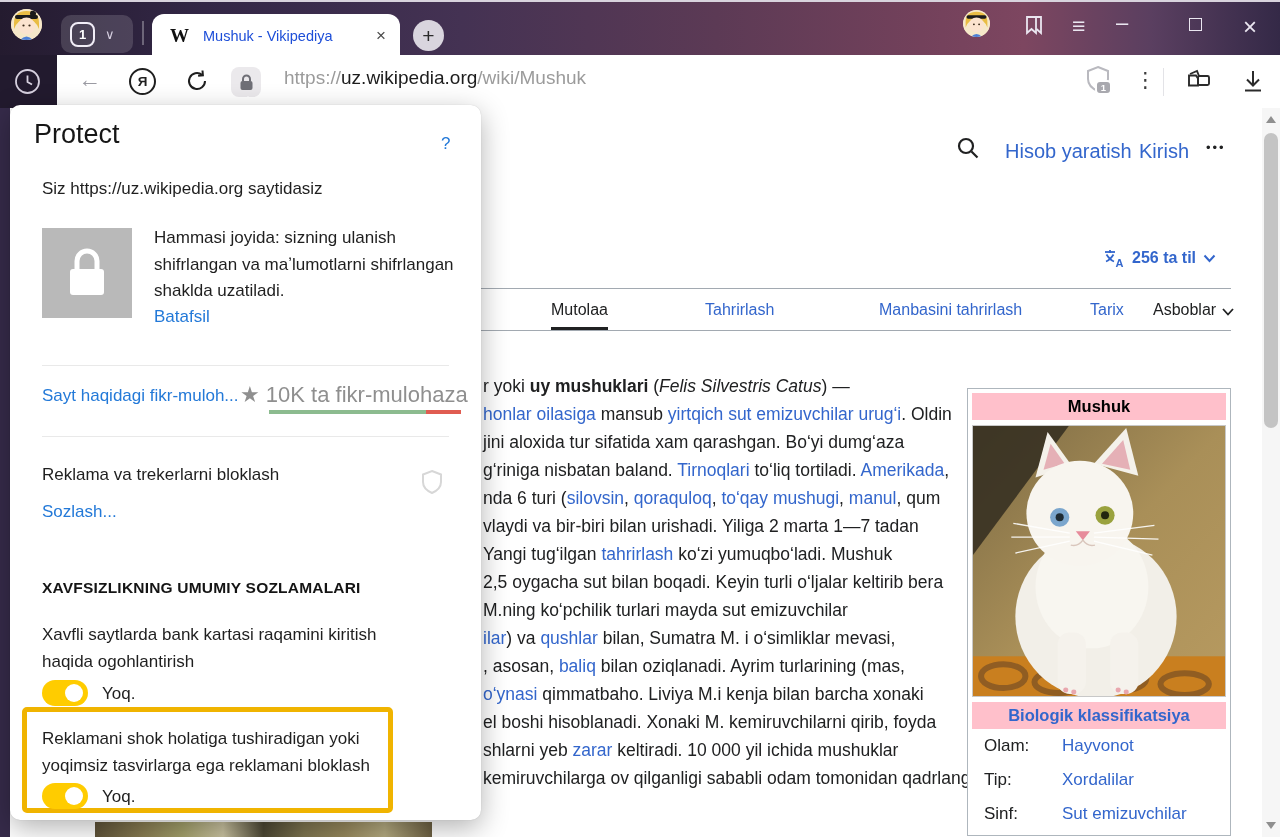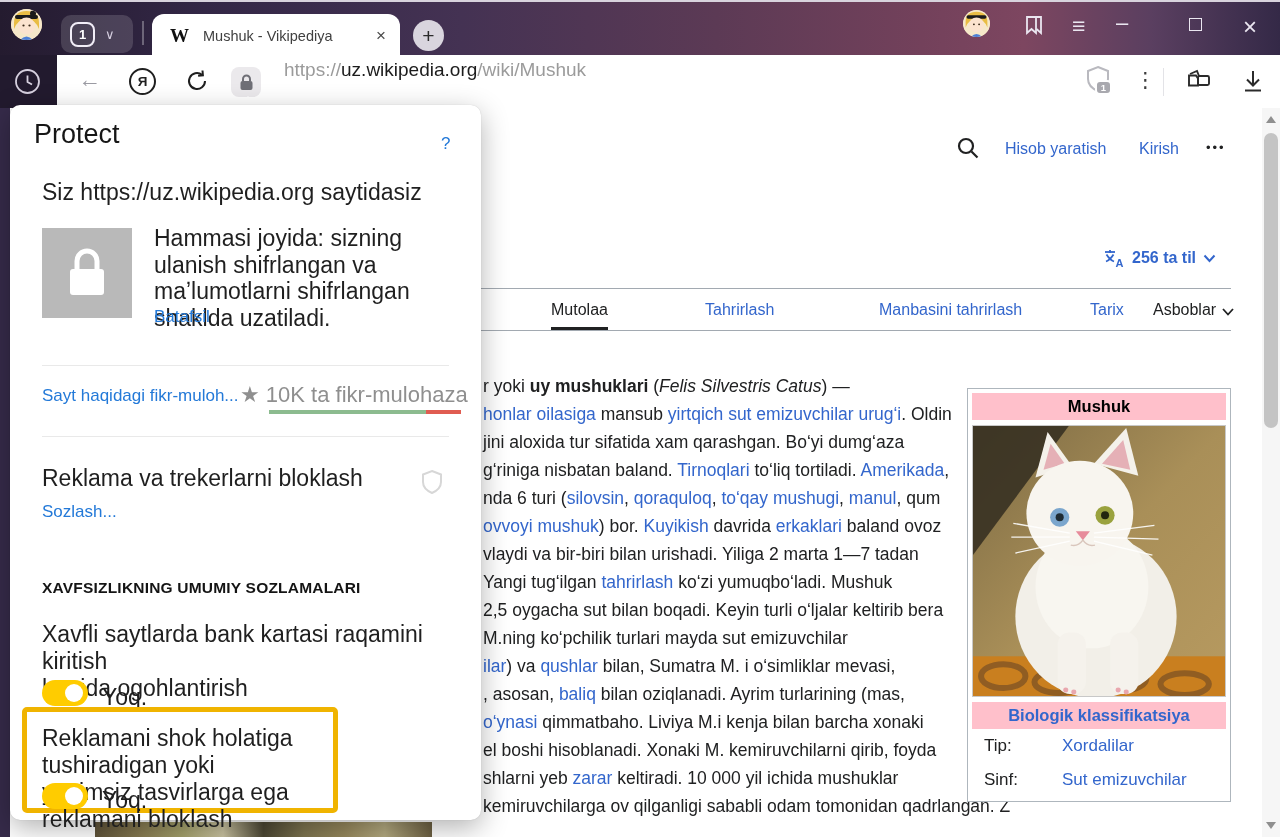--- a/index.html
+++ b/index.html
@@ -15,21 +15,21 @@
   .avatar { border-radius:50%; overflow:hidden; background:#f3e2c4; }
   .tabcount { left:61px; top:13px; width:72px; height:38px; border-radius:10px;
     background:rgba(255,255,255,.15); display:flex; align-items:center; }
   .tabcount .badge { margin-left:9px; width:25px; height:25px; border:2px solid #f1edf7; border-radius:8px;
     color:#fff; font-size:13px; font-weight:bold; display:flex; align-items:center; justify-content:center; }
   .tabcount .chev { margin-left:10px; color:#d6cfe0; font-size:13px; }
   .vsep { left:142px; top:19px; width:2px; height:24px; background:rgba(255,255,255,.3); }
   .tab { left:152px; top:12px; width:248px; height:43px; background:#fff; border-radius:12px 12px 0 0;
     display:flex; align-items:center; }
   .wlogo { margin-left:18px; font-family:"Liberation Serif","DejaVu Serif",serif; font-weight:bold; font-size:19px; color:#101010; }
-  .tabtitle { margin-left:14px; font-size:14.5px; color:#404040; flex:1; }
+  .tabtitle { margin-left:14px; font-size:14.5px; color:#1d4ed8; flex:1; }
   .tabclose { margin-right:14px; font-size:17px; color:#4a4a4a; cursor:default; }
   .newtab { left:413px; top:18px; width:31px; height:31px; border-radius:50%; background:#d9d5de;
     color:#2b2b2b; font-size:21px; display:flex; align-items:center; justify-content:center; }
   .chromeicon { color:#eae6f0; }
   .winbox { width:13px; height:13px; border:1.6px solid #eae6f0; }
 
   .toolbar { left:57px; top:55px; width:1223px; height:53px; background:#fff; border-top-left-radius:14px; }
   .sidebar { left:0; top:55px; width:57px; height:53px; background:#221a2e; }
   .leftstrip { left:0; top:108px; width:10px; height:729px; background:#362b4a; }
   .backarrow { color:#9a9aa2; font-size:23px; }
@@ -38,21 +38,21 @@
   .locktile { width:30px; height:30px; background:#ebe9ec; border-radius:8px; display:flex; align-items:center; justify-content:center; }
   .url { font-size:19px; white-space:nowrap; }
   .url .dim { color:#9b9b9b; }
   .url .host { color:#1c1c1c; }
   .shieldbadge { width:17px; height:15px; background:#a9a9af; border:2px solid #fff; border-radius:5px;
     color:#fff; font-size:9.5px; font-weight:bold; display:flex; align-items:center; justify-content:center; }
   .vdiv { width:1px; height:28px; background:#e3e3e7; }
 
   
   .wikilink { color:#3366cc; text-decoration:none; cursor:pointer; }
-  .hdrlink { font-size:16px; }
+  .hdrlink { font-size:20px; }
   .langsel { font-size:16px; font-weight:600; color:#3366cc; }
   .hr1 { height:1px; background:#a2a9b1; }
   .tabrowline { height:1px; background:#a2a9b1; }
   .wtab { font-size:16px; white-space:nowrap; }
   .wtab.active { color:#202122; }
   .activebar { height:2.5px; background:#202122; }
   .dots3 { font-size:13px; letter-spacing:2px; color:#202122; }
 
   .article { left:483px; top:372px; font-size:17.5px; line-height:28px; color:#202122; }
   .article .tl { white-space:nowrap; height:28px; }
@@ -75,21 +75,21 @@
   .tri-up { width:0; height:0; border-left:5px solid transparent; border-right:5px solid transparent; border-bottom:7px solid #8f8f8f; }
   .tri-down { width:0; height:0; border-left:5px solid transparent; border-right:5px solid transparent; border-top:7px solid #8f8f8f; }
 
   
   .panel { left:10px; top:105px; width:471px; height:715px; background:#fff; border-radius:10px;
     box-shadow:0 8px 28px rgba(0,0,0,.30), 0 0 1px rgba(0,0,0,.2); }
   .panel-arrow { left:238px; top:96px; width:0; height:0;
     border-left:10px solid transparent; border-right:10px solid transparent; border-bottom:10px solid #fff; }
   .ptitle { font-size:27px; color:#161616; }
   .plink { color:#2379d8; font-size:17px; cursor:pointer; }
-  .ptext { font-size:23px; color:#1f1f1f; }
+  .ptext { font-size:17px; color:#1f1f1f; }
   .ptile { width:90px; height:90px; background:#b9b9b9; display:flex; align-items:center; justify-content:center; }
   .pdivider { height:1px; background:#e9e9e9; width:407px; }
   .pheading { font-size:15.5px; font-weight:bold; color:#141414; letter-spacing:.2px; }
   .rating { color:#8f8f8f; font-size:22px; }
   .ratebar { height:3.5px; display:flex; }
   .ratebar .g { background:#8cbb8f; }
   .ratebar .r { background:#e05c51; }
   .toggle { width:46px; height:26px; border-radius:13px; background:#ffcc00; position:absolute; }
   .knob { position:absolute; left:23px; top:4px; width:18px; height:18px; border-radius:50%; background:#fff; }
   .hbox { border:5px solid #f0b400; border-radius:5px; background:#fff; }
@@ -163,21 +163,21 @@
         <path d="M21 13 a8 8 0 1 1 -3-6.2"></path>
           <path d="M18.5 2.5 l0.4 4.8 -4.8 0.4" fill="none"></path>
       </svg>
     </div>
     <div class="abs locktile" style="left:174px;top:12px;">
       <svg width="15" height="17" viewBox="0 0 15 17">
         <rect x="1.5" y="7" width="12" height="9" rx="2" fill="#6f6f76"></rect>
         <path d="M4 7 V5 a3.5 3.5 0 0 1 7 0 V7" fill="none" stroke="#6f6f76" stroke-width="2"></path>
       </svg>
     </div>
-    <div class="abs url" style="left:227px;top:4px;">
+    <div class="abs url" style="left:227px;top:12px;">
       <span class="dim">https://</span><span class="host">uz.wikipedia.org</span><span class="dim">/wiki/Mushuk</span>
     </div>
     <div class="abs" style="left:1028px;top:10px;">
       <svg width="26" height="28" viewBox="0 0 26 28" fill="none" stroke="#b9b9bf" stroke-width="2">
         <path d="M13 2 L23 6 V14 Q23 22 13 26 Q3 22 3 14 V6 Z"></path>
       </svg>
       <div class="shieldbadge abs" style="left:10px;top:15px;">1</div>
     </div>
     <div class="abs" style="left:1078px;top:13px;font-size:21px;color:#3c3c3c;">⋮</div>
     <div class="abs vdiv" style="left:1106px;top:13px;"></div>
@@ -238,21 +238,20 @@
     </svg>
     <div class="abs tabrowline" style="left:80px;top:222px;width:1141px;"></div>
   </div>
 
   <div class="abs article">
       <div class="tl"><span>r yoki </span><span class="bb">uy mushuklari</span><span> (</span><span class="ii">Felis Silvestris Catus</span><span>) —</span></div>
       <div class="tl"><span class="wl">honlar oilasiga</span><span> mansub </span><span class="wl">yirtqich sut emizuvchilar urugʻi</span><span>. Oldin</span></div>
       <div class="tl"><span>jini aloxida tur sifatida xam qarashgan. Boʻyi dumgʻaza</span></div>
       <div class="tl"><span>gʻriniga nisbatan baland. </span><span class="wl">Tirnoqlari</span><span> toʻliq tortiladi. </span><span class="wl">Amerikada</span><span>,</span></div>
       <div class="tl"><span>nda 6 turi (</span><span class="wl">silovsin</span><span>, </span><span class="wl">qoraquloq</span><span>, </span><span class="wl">toʻqay mushugi</span><span>, </span><span class="wl">manul</span><span>, qum</span></div>
-      <div class="tl"><span class="wl">ovvoyi mushuk</span><span>) bor. </span><span class="wl">Kuyikish</span><span> davrida </span><span class="wl">erkaklari</span><span> baland ovoz</span></div>
       <div class="tl"><span>vlaydi va bir-biri bilan urishadi. Yiliga 2 marta 1—7 tadan</span></div>
       <div class="tl"><span>Yangi tugʻilgan </span><span class="wl">tahrirlash</span><span> koʻzi yumuqboʻladi. Mushuk</span></div>
       <div class="tl"><span>2,5 oygacha sut bilan boqadi. Keyin turli oʻljalar keltirib bera</span></div>
       <div class="tl"><span>M.ning koʻpchilik turlari mayda sut emizuvchilar</span></div>
       <div class="tl"><span class="wl">ilar</span><span>) va </span><span class="wl">qushlar</span><span> bilan, Sumatra M. i oʻsimliklar mevasi,</span></div>
       <div class="tl"><span>, asosan, </span><span class="wl">baliq</span><span> bilan oziqlanadi. Ayrim turlarining (mas,</span></div>
       <div class="tl"><span class="wl">oʻynasi</span><span> qimmatbaho. Liviya M.i kenja bilan barcha xonaki</span></div>
       <div class="tl"><span>el boshi hisoblanadi. Xonaki M. kemiruvchilarni qirib, foyda</span></div>
       <div class="tl"><span>shlarni yeb </span><span class="wl">zarar</span><span> keltiradi. 10 000 yil ichida mushuklar</span></div>
       <div class="tl"><span>kemiruvchilarga ov qilganligi sababli odam tomonidan qadrlangan. Z</span></div>
@@ -302,20 +301,24 @@
       <rect x="136" y="208" width="28" height="62" rx="12" fill="#f5f2ec"></rect>
       <g fill="#e9a7ae">
           <circle cx="92" cy="266" r="2.5"></circle>
           <circle cx="100" cy="268" r="2.5"></circle>
           <circle cx="144" cy="266" r="2.5"></circle>
           <circle cx="152" cy="268" r="2.5"></circle>
         </g>
     </svg>
     <div class="pinkbar blue">Biologik klassifikatsiya</div>
     <div class="taxrow">
+      <span class="lab">Olam:</span>
+      <span class="wikilink">Hayvonot</span>
+    </div>
+    <div class="taxrow">
       <span class="lab">Tip:</span>
       <span class="wikilink">Xordalilar</span>
     </div>
     <div class="taxrow">
       <span class="lab">Sinf:</span>
       <span class="wikilink">Sut emizuvchilar</span>
     </div>
   </div>
 
   <div class="abs sliver"></div>
@@ -367,21 +370,21 @@
 
     <div class="abs ptext" style="left:32px;top:516px;line-height:27px;">
       <div>Xavfli saytlarda bank kartasi raqamini kiritish</div>
       <div>haqida ogohlantirish</div>
     </div>
     <div class="toggle" style="left:32px;top:575px;">
         <div class="knob"></div>
       </div>
     <div class="abs ptext" style="left:92px;top:579px;">Yoq.</div>
 
-    <div class="abs hbox" style="left:12px;top:602px;width:316px;height:106px;">
+    <div class="abs hbox" style="left:12px;top:602px;width:371px;height:106px;">
       <div class="abs ptext" style="left:15px;top:13px;line-height:27px;">
         <div>Reklamani shok holatiga tushiradigan yoki</div>
         <div>yoqimsiz tasvirlarga ega reklamani bloklash</div>
       </div>
       <div class="toggle" style="left:15px;top:71px;">
           <div class="knob"></div>
         </div>
       <div class="abs ptext" style="left:75px;top:75px;">Yoq.</div>
     </div>
   </div>

